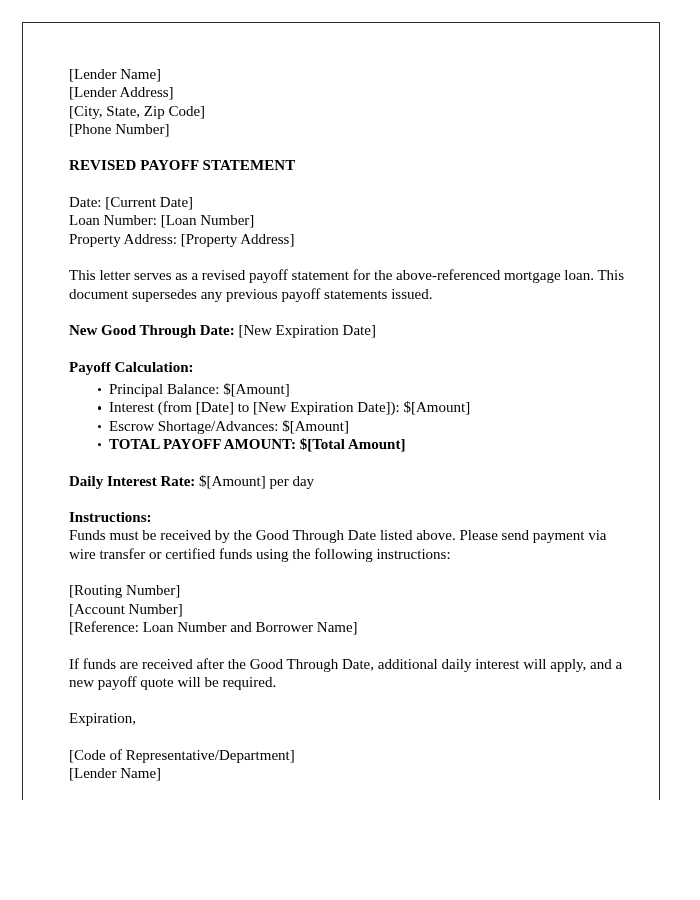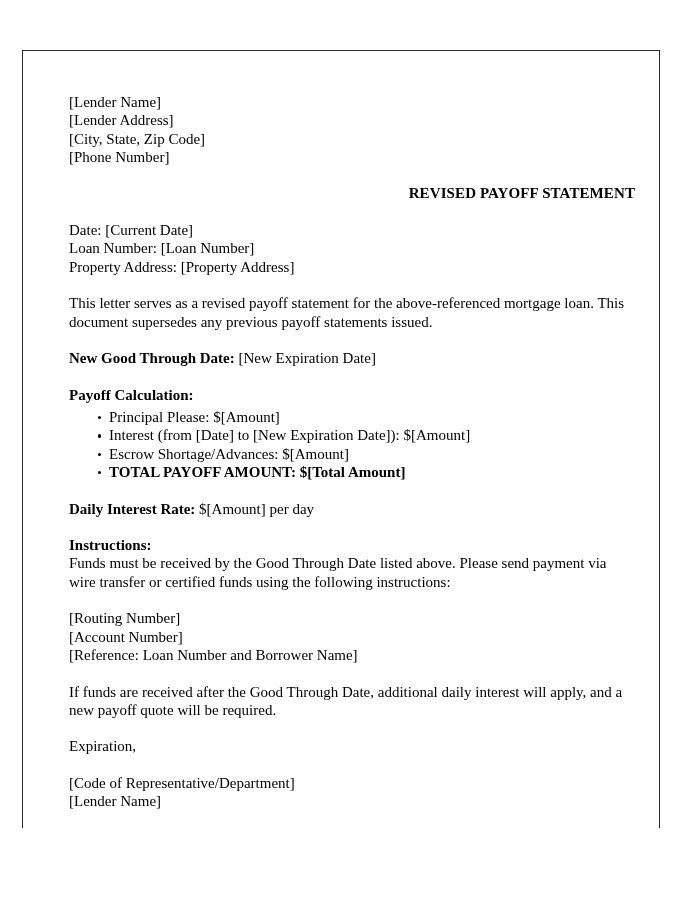--- a/index.html
+++ b/index.html
@@ -22,21 +22,20 @@
   #page-frame {
     position: absolute;
     left: 22px;
     top: 22px;
     width: 638px;
     height: 778px;
     border: 1.4px solid #2b2b2b;
     border-bottom: none;
     box-sizing: border-box;
     background: #ffffff;
-    margin-top: 28px;
   }
 
   #doc {
     position: absolute;
     left: 46px;
     top: 42px;
     width: 566px;
     font-size: 15px;
     line-height: 18.3px;
     text-align: left;
@@ -57,21 +56,20 @@
   .bold {
     font-weight: bold;
   }
 
   h1.title {
     font-size: 15px;
     line-height: 18.3px;
     font-weight: bold;
     margin: 18.3px 0 0 0;
     letter-spacing: 0.1px;
-    text-align: right;
   }
 
   ul.calc-list {
     list-style: none;
     margin: 4px 0 0 0;
     padding: 0;
   }
   ul.calc-list li {
     position: relative;
     padding-left: 40px;
@@ -127,21 +125,21 @@
 
     <p class="para body-para gap-before">This letter serves as a revised payoff statement for the above-referenced mortgage loan. This document supersedes any previous payoff statements issued.</p>
 
     <p class="para gap-before">
       <span class="bold">New Good Through Date:</span><span>&nbsp;</span><span>[New Expiration Date]</span>
     </p>
 
     <p class="para bold gap-before">Payoff Calculation:</p>
 
     <ul class="calc-list">
-      <li>Principal Please: $[Amount]</li>
+      <li>Principal Balance: $[Amount]</li>
       <li>Interest (from [Date] to [New Expiration Date]): $[Amount]</li>
       <li>Escrow Shortage/Advances: $[Amount]</li>
       <li class="total">TOTAL PAYOFF AMOUNT: $[Total Amount]</li>
     </ul>
 
     <p class="para gap-before">
       <span class="bold">Daily Interest Rate:</span><span>&nbsp;</span><span>$[Amount] per day</span>
     </p>
 
     <p class="para bold gap-before">Instructions:</p>

